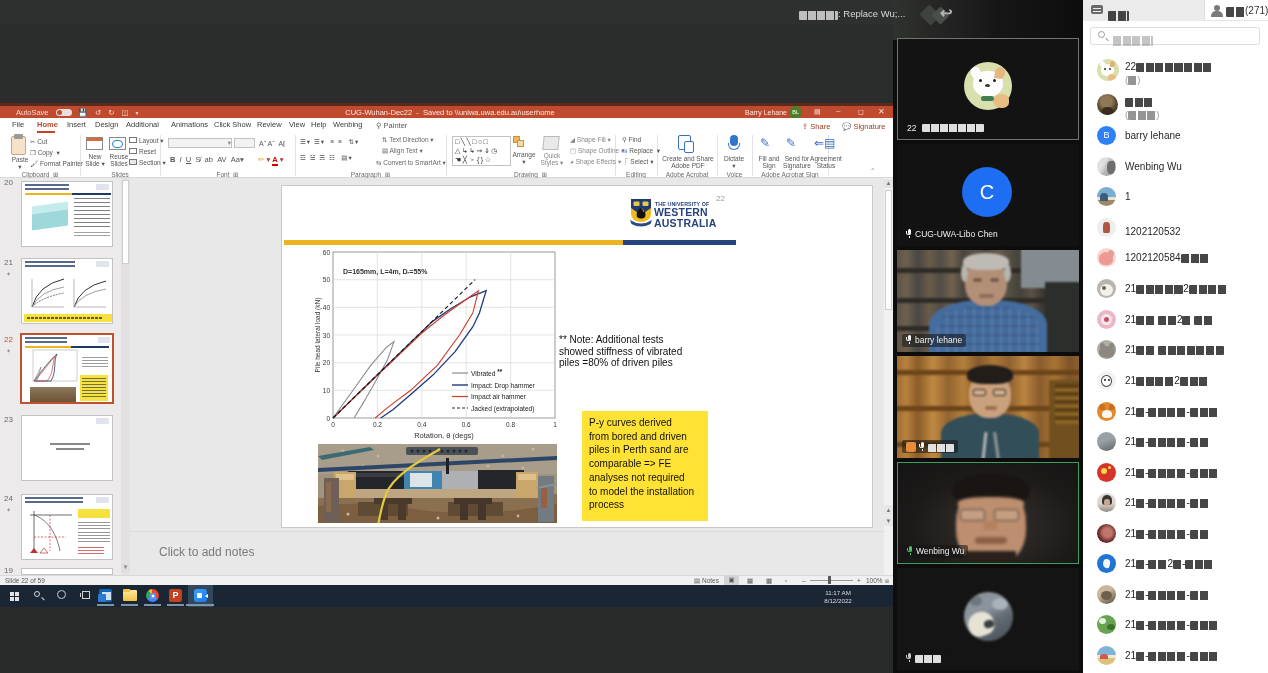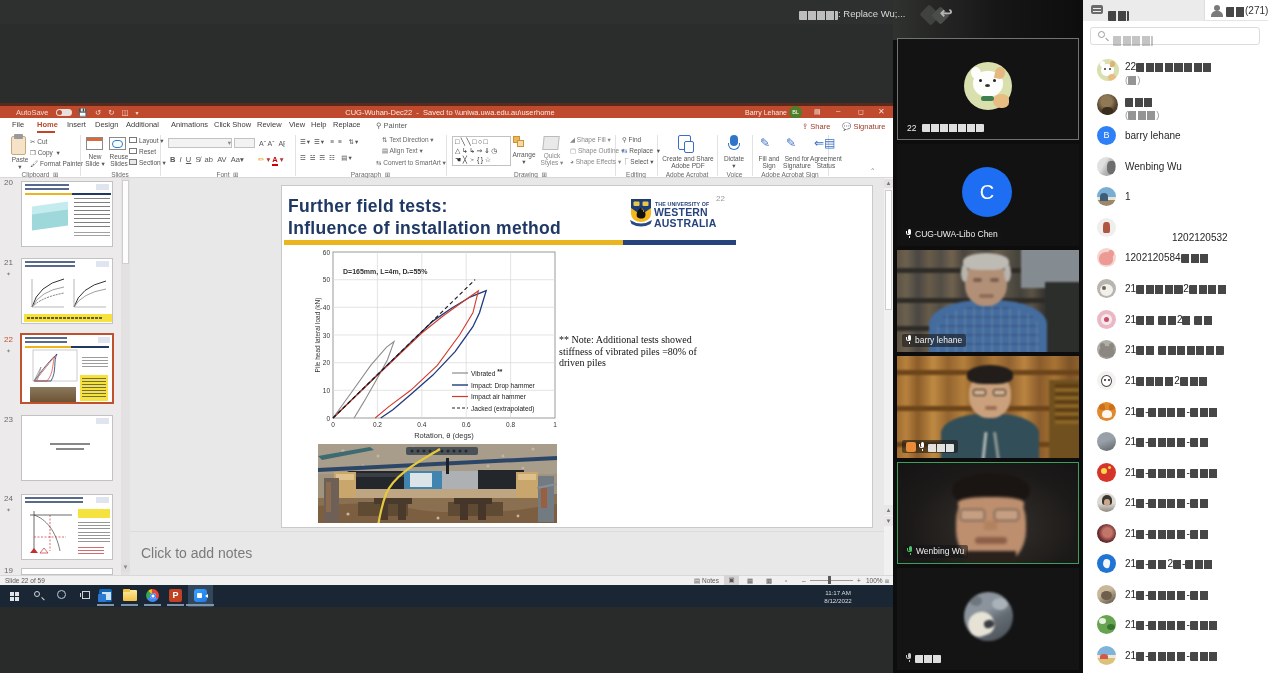--- a/index.html
+++ b/index.html
@@ -52,21 +52,21 @@
   <span class="abs" style="left:12px;">File</span>
   <span class="abs" style="left:37px;font-weight:bold;color:#b7472a;">Home</span>
   <span class="abs" style="left:67px;">Insert</span>
   <span class="abs" style="left:95px;">Design</span>
   <span class="abs" style="left:126px;">Additional</span>
   <span class="abs" style="left:171px;">Animations</span>
   <span class="abs" style="left:214px;">Click Show</span>
   <span class="abs" style="left:257px;">Review</span>
   <span class="abs" style="left:289px;">View</span>
   <span class="abs" style="left:311px;">Help</span>
-  <span class="abs" style="left:333px;">Replace</span>
+  <span class="abs" style="left:333px;">Wenbing</span>
 </div>
 <div class="abs" style="left:37px;top:131px;width:18px;height:2px;background:#c4432b;"></div>
 <div class="abs" style="left:376px;top:121px;color:#5a5a5a;font-size:7.5px;">⚲ Painter</div>
 <div class="abs" style="left:802px;top:122px;color:#9a3b24;font-size:7.5px;">⇪ Share</div>
 <div class="abs" style="left:842px;top:122px;color:#9a3b24;font-size:7.5px;">💬 Signature</div>
 
 <div class="abs" id="ribbon" style="left:0;top:133px;width:893px;height:45px;background:#fff;border-bottom:1px solid #d8d8d8;font-size:6.5px;color:#555;">
 
   <div class="abs" style="left:80px;top:2px;width:1px;height:41px;background:#e2e2e2;"></div>
   <div class="abs" style="left:160px;top:2px;width:1px;height:41px;background:#e2e2e2;"></div>
@@ -241,21 +241,20 @@
 
 <div class="abs" style="left:130px;top:178px;width:754px;height:397px;background:#e9e8e8;"></div>
 
 <div class="abs" style="left:884px;top:178px;width:9px;height:397px;background:#f2f1f1;"></div>
 <div class="abs" style="left:884px;top:179px;width:9px;height:9px;background:#e3e1e1;color:#777;font-size:6px;text-align:center;line-height:9px;">▲</div>
 <div class="abs" style="left:885px;top:190px;width:7px;height:120px;background:#fdfdfd;border:1px solid #cfcfcf;"></div>
 <div class="abs" style="left:884px;top:505px;width:9px;height:10px;background:#e8e6e6;color:#777;font-size:6px;text-align:center;line-height:10px;">▲</div>
 <div class="abs" style="left:884px;top:516px;width:9px;height:10px;background:#e8e6e6;color:#777;font-size:6px;text-align:center;line-height:10px;">▼</div>
 
 <div class="abs" id="slide" style="left:281px;top:185px;width:592px;height:343px;background:#fff;border:1px solid #c9c9c9;overflow:hidden;">
-  <div class="abs" style="left:6px;top:9px;width:430px;color:#1f3864;font-size:17.5px;font-weight:bold;line-height:22px;letter-spacing:.3px;">Further field tests:<br>Influence of installation method</div>
   <div class="abs" style="left:434px;top:8px;color:#9a9a9a;font-size:8px;">22</div>
 
   <svg class="abs" style="left:347px;top:12px;" width="24" height="30" viewBox="0 0 24 30">
     <path d="M2 1 h20 v15 a10 8 0 0 1 -10 8 a10 8 0 0 1 -10 -8 Z" fill="#f3b91d"></path>
     <path d="M2 1 h20 v9 l-10 7 l-10 -7 Z" fill="#1d3d74"></path>
     <rect x="4.5" y="3.5" width="6" height="4.5" rx="1" fill="#e8c84a"></rect>
     <rect x="13.5" y="3.5" width="6" height="4.5" rx="1" fill="#e8c84a"></rect>
     <path d="M12 10 c-4 2 -5 6 -4 9 c3 2 6 2 8 0 c1.5 -4 -0.5 -7 -4 -9 Z" fill="#14120e"></path>
     <path d="M12.5 11 c1.8 0 2.5 1.5 2 3" stroke="#f3b91d" stroke-width="0.8" fill="none"></path>
     <path d="M1 22 q11 7 22 0 l-1.5 4 q-9.5 5 -19 0 Z" fill="#2a4a85"></path>
@@ -309,22 +308,23 @@
       <text x="159" y="129.5">Vibrated <tspan font-weight="bold" dy="-2">**</tspan></text>
       <line x1="140" y1="139" x2="156" y2="139" stroke="#1f3a7d" stroke-width="1.4"></line>
       <text x="159" y="141.5">Impact: Drop hammer</text>
       <line x1="140" y1="150.5" x2="156" y2="150.5" stroke="#d23b28" stroke-width="1.2"></line>
       <text x="159" y="153">Impact air hammer</text>
       <line x1="140" y1="162" x2="156" y2="162" stroke="#222" stroke-width="1.1" stroke-dasharray="3 2"></line>
       <text x="159" y="164.5">Jacked (extrapolated)</text>
     </g>
   </svg>
 
-  <div class="abs" style="left:277px;top:148px;width:140px;color:#111;font-size:10px;line-height:11.7px;font-family:Liberation Serif, serif;">** Note: Additional tests showed stiffness of vibrated piles =80% of driven piles</div>
-
+  <div class="abs" style="left:277px;top:148px;width:140px;color:#111;font-size:10px;line-height:11.7px;">** Note: Additional tests showed stiffness of vibrated piles =80% of driven piles</div>
+
+  <div class="abs" style="left:300px;top:225px;width:126px;height:110px;background:#ffe233;color:#111;font-size:10px;line-height:13.7px;padding:5px 0 0 7px;white-space:nowrap;">P-y curves derived<br>from bored and driven<br>piles in Perth sand are<br>comparable =&gt; FE<br>analyses not required<br>to model the installation<br>process</div>
 
   <svg class="abs" style="left:36px;top:258px;" width="239" height="79" viewBox="0 0 239 79">
     <rect width="239" height="79" fill="#a0947f"></rect>
     <rect y="0" width="239" height="30" fill="#a89c8a"></rect>
     <path d="M0 54 L239 50 L239 79 L0 79 Z" fill="#8a6f50"></path>
     <path d="M0 62 Q 50 56 90 64 T 200 66 L 239 60 L 239 79 L 0 79 Z" fill="#7c5f41"></path>
     <path d="M40 58 h50 v14 h-50 z" fill="#5f4a33"></path>
     <path d="M130 58 h55 v14 h-55 z" fill="#5f4a33"></path>
     <g fill="#c3b7a2">
         <circle cx="25" cy="7" r="1.8"></circle>
@@ -378,21 +378,21 @@
 
     <path d="M56 54 h38 v6 h-6 v16 h-8 v-16 h-10 v16 h-8 v-16 h-6 z" fill="#4a3a2c"></path>
     <path d="M136 54 h38 v6 h-6 v16 h-8 v-16 h-10 v16 h-8 v-16 h-6 z" fill="#46362a"></path>
 
     <path d="M122 5 C 104 16 76 30 68 50 C 62 66 60 80 58 96" fill="none" stroke="#e4c83e" stroke-width="2.2"></path>
     <path d="M239 40 l-20 4" stroke="#8a8f94" stroke-width="2"></path>
   </svg>
 </div>
 
 <div class="abs" style="left:130px;top:531px;width:754px;height:1px;background:#dcdcdc;"></div>
-<div class="abs" style="left:141px;top:545px;color:#7a7a7a;font-size:14px;">Click to add notes</div>
+<div class="abs" style="left:159px;top:545px;color:#7a7a7a;font-size:12px;">Click to add notes</div>
 
 <div class="abs" style="left:0;top:575px;width:893px;height:10px;background:#f1f0f0;border-top:1px solid #d9d9d9;"></div>
 <div class="abs" style="left:5px;top:577px;color:#5a5a5a;font-size:6.5px;">Slide 22 of 59</div>
 <div class="abs" id="statusright" style="left:690px;top:575px;width:203px;height:10px;color:#5a5a5a;font-size:6.5px;">
   <span class="abs" style="left:4px;top:2px;">▤ Notes</span>
   <span class="abs" style="left:34px;top:0px;width:15px;height:10px;background:#d5d3d3;text-align:center;line-height:10px;">▣</span>
   <span class="abs" style="left:57px;top:2px;">▦</span>
   <span class="abs" style="left:76px;top:2px;">▩</span>
   <span class="abs" style="left:95px;top:2px;">▫</span>
   <span class="abs" style="left:112px;top:2px;">–</span>
@@ -579,21 +579,21 @@
     <div class="abs" style="left:10px;top:4px;width:8px;height:13px;background:#6e6e6e;border-radius:40% 20% 20% 40%;"></div>
   </div>
   <div class="mn" style="top:161px;">Wenbing Wu</div>
   <div class="av" style="top:187px;background:linear-gradient(#79aed3 0 55%,#e8e3d3 55% 70%,#9c8868 70% 100%);">
     <div class="abs" style="left:3px;top:6px;width:8px;height:8px;background:#3e5d78;border-radius:50% 50% 0 0;"></div>
   </div>
   <div class="mn" style="top:191px;">1</div>
   <div class="av" style="top:218px;background:#f0eeec;">
     <div class="abs" style="left:6px;top:4px;width:7px;height:11px;background:#b05540;border-radius:40% 40% 20% 20%;"></div>
   </div>
-  <div class="mn" style="top:232px;margin-left:47px;">1202120532</div>
+  <div class="mn" style="top:226px;">1202120532</div>
   <div class="av" style="top:248px;background:#f6d4cf;">
     <div class="abs" style="left:2px;top:4px;width:14px;height:13px;background:#ec9a93;border-radius:50% 50% 40% 40%;"></div>
     <div class="abs" style="left:11px;top:2px;width:6px;height:7px;background:#ec9a93;border-radius:50%;"></div>
   </div>
   <div class="mn" style="top:252px;">1202120584<span class="zh zhd" style="width:28px;height:9.5px;"></span></div>
   <div class="av" style="top:279px;background:#b8b4ae;">
     <div class="abs" style="left:3px;top:5px;width:13px;height:12px;background:#f2f0ea;border-radius:50%;"></div>
     <div class="abs" style="left:5px;top:7px;width:4px;height:4px;background:#6a645c;border-radius:50%;"></div>
   </div>
   <div class="mn" style="top:283px;">21<span class="zh zhd" style="width:47px;height:9.5px;"></span>2<span class="zh zhd" style="width:38px;height:9.5px;"></span></div>

